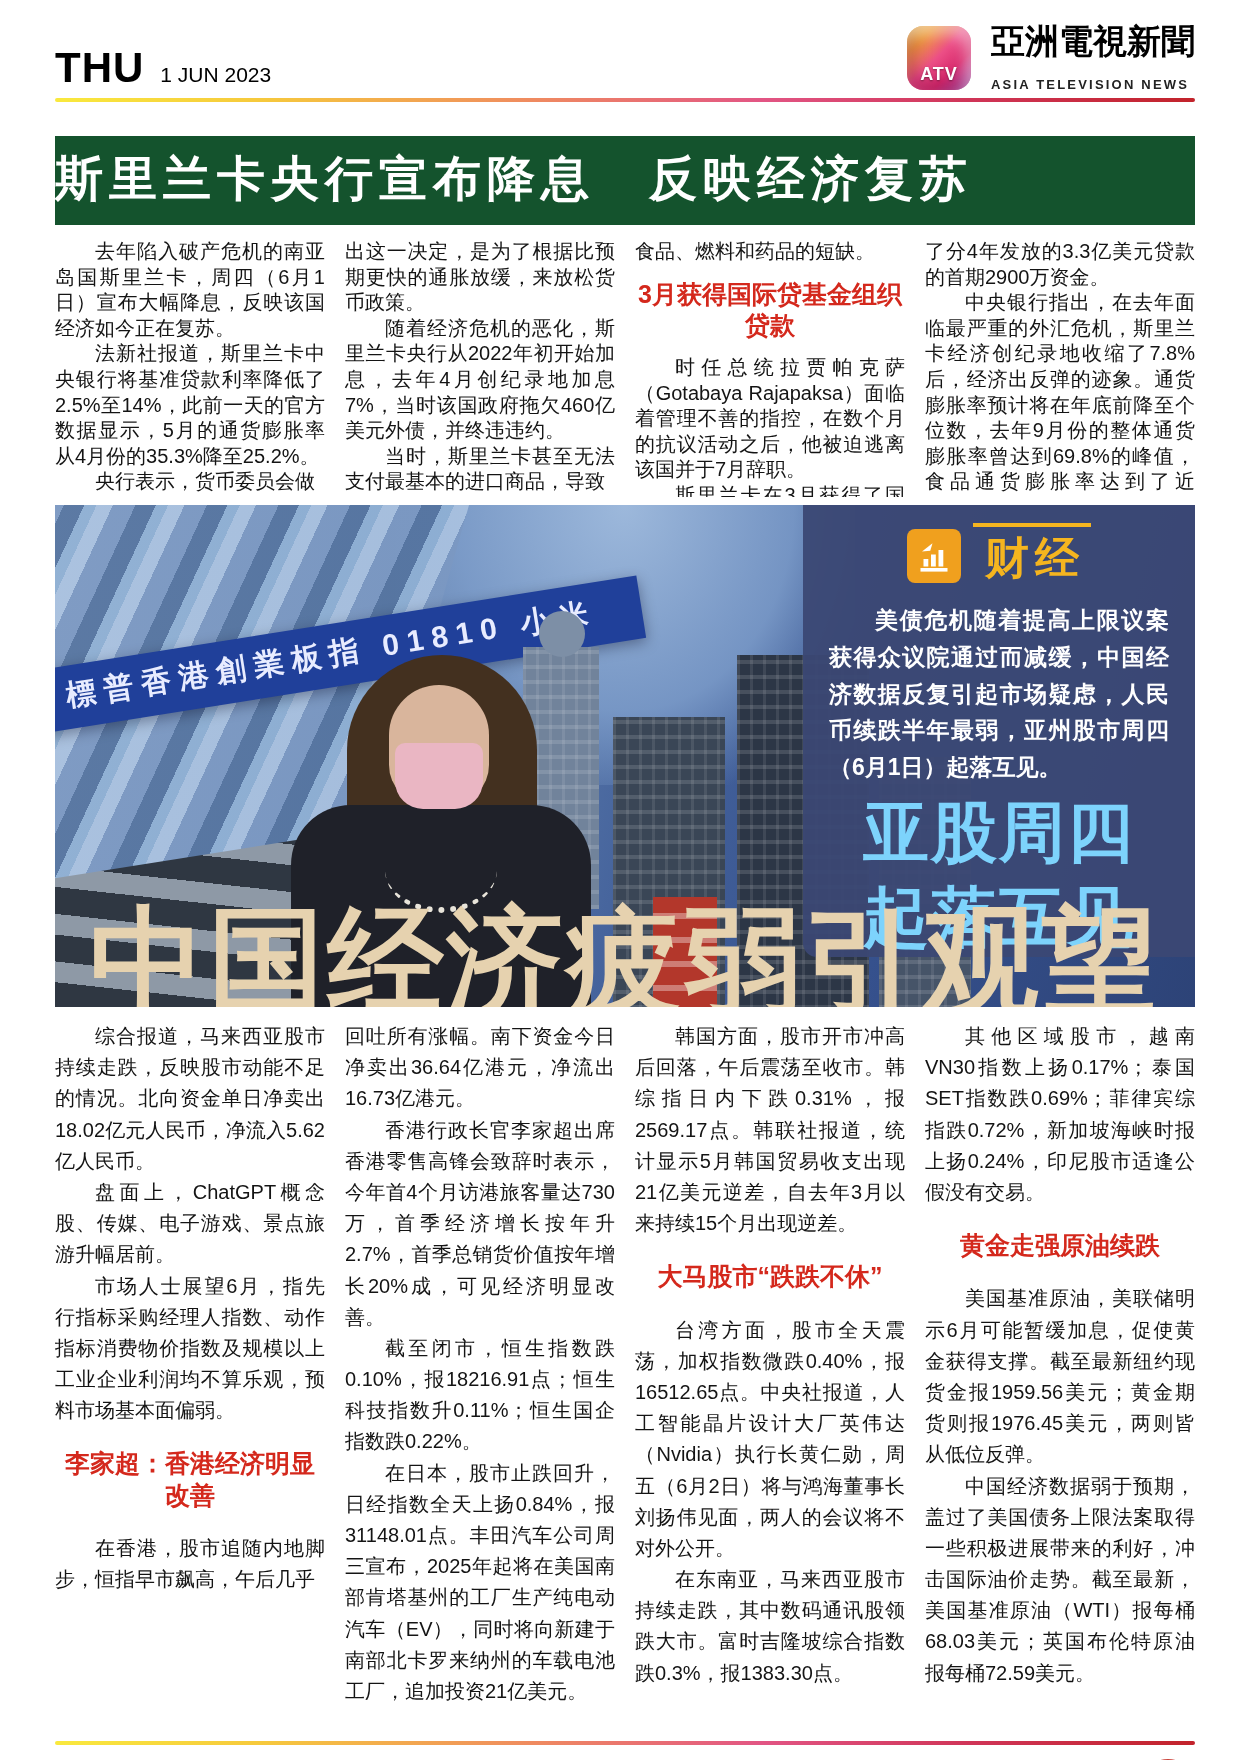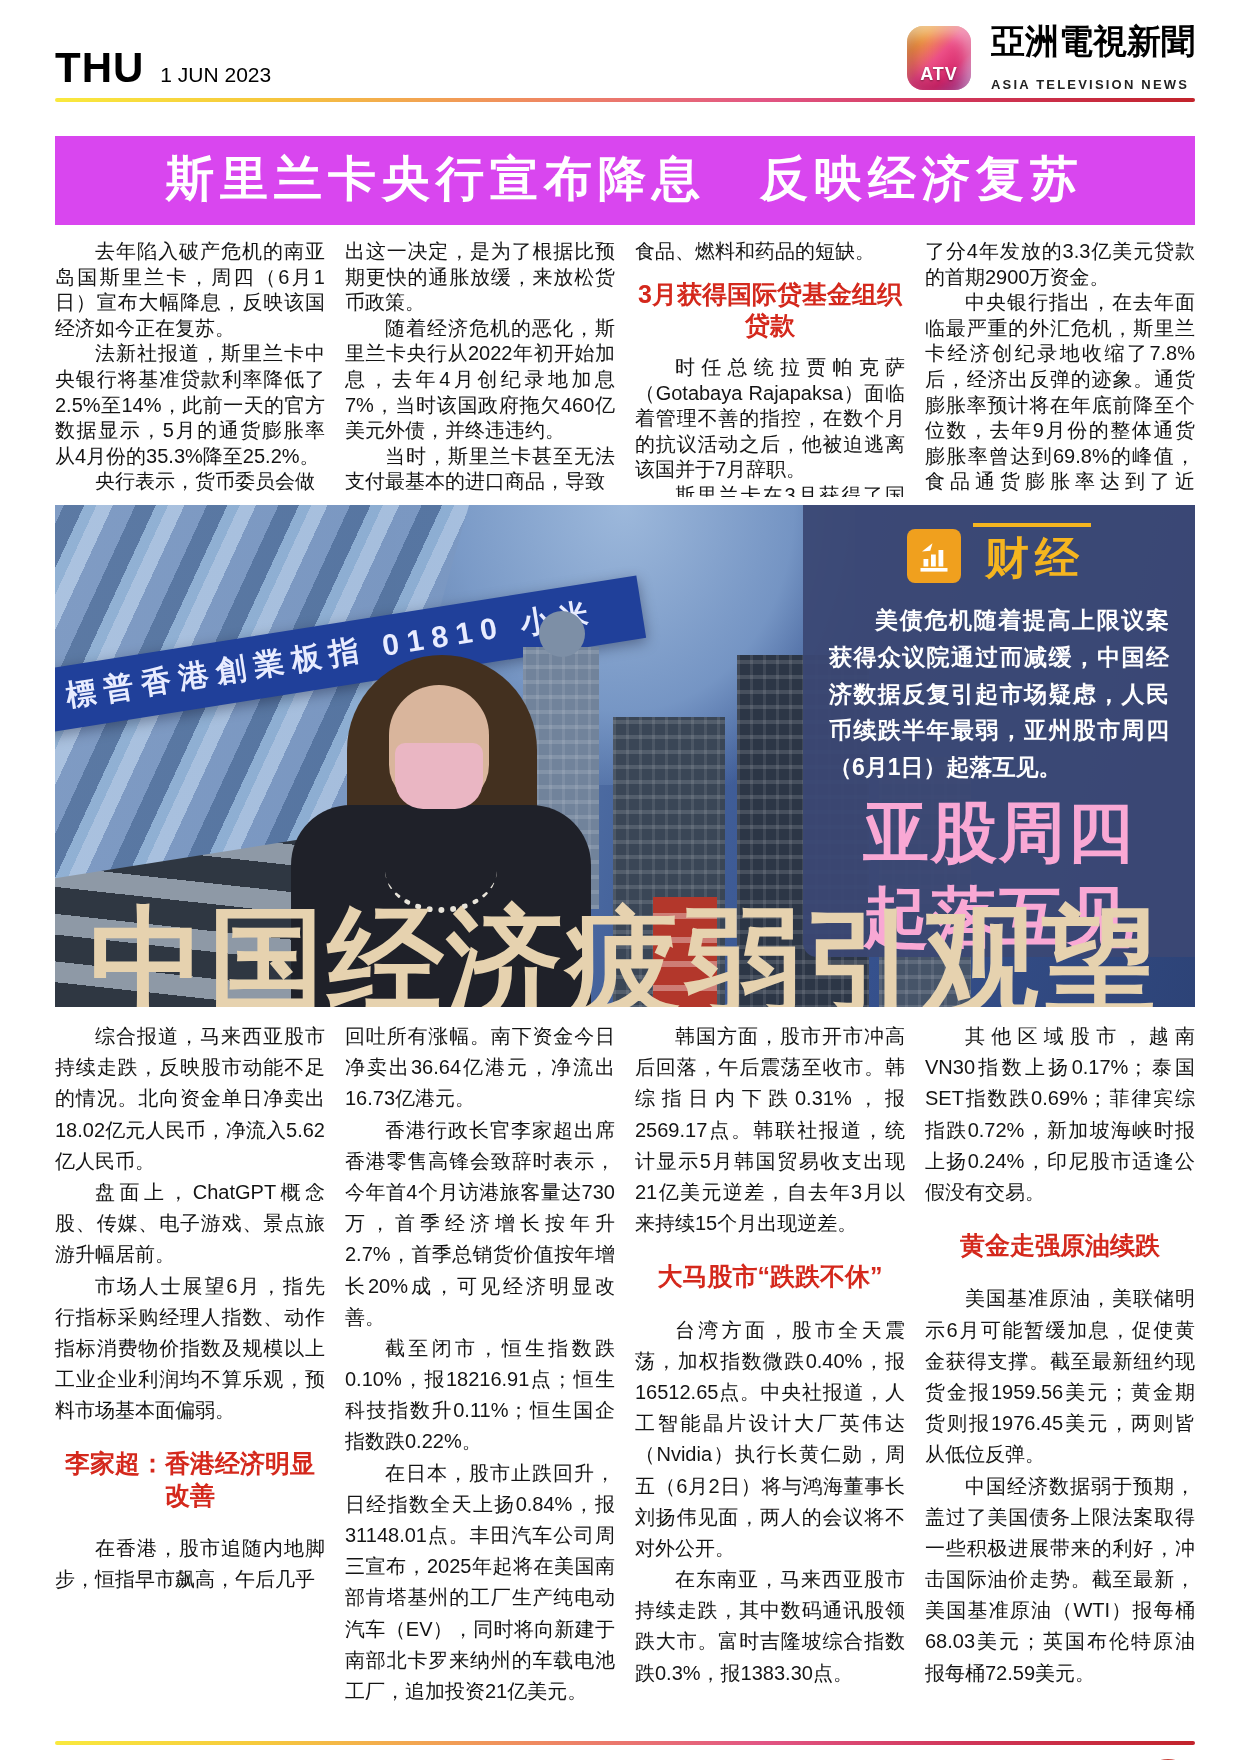--- a/index.html
+++ b/index.html
@@ -16,21 +16,21 @@
   .logo-wrap { display:flex; align-items:center; gap:20px; }
   .logo-mark { width:64px; height:64px; border-radius:16px; position:relative;
     background:linear-gradient(135deg,#f6d43f 0%,#f09b3a 22%,#ec4f86 48%,#d92b6e 70%,#9b4fae 100%);
     display:flex; align-items:flex-end; justify-content:center; box-shadow:inset -6px 8px 14px rgba(255,255,255,.45), inset 8px -8px 16px rgba(120,0,60,.35); }
   .logo-mark span { color:#fff; font-weight:800; font-size:18px; padding-bottom:5px; letter-spacing:1px; text-shadow:0 1px 2px rgba(0,0,0,.4); }
   .logo-cn { font-size:34px; font-weight:800; color:#000; line-height:1.05; }
   .logo-en { font-size:13px; font-weight:700; letter-spacing:2.2px; color:#222; margin-top:17px; }
   .rule { height:4px; margin:6px 55px 0; border-radius:2px;
     background:linear-gradient(90deg,#f9e93e 0%,#f6c93c 18%,#ef8a60 42%,#e25584 62%,#d03558 80%,#c2232b 100%); }
   
-  .banner { margin:34px 55px 0; background:#d946ef; color:#fff; text-align:center;
+  .banner { margin:34px 55px 0; background:#14532d; color:#fff; text-align:left;
     font-size:48px; font-weight:800; letter-spacing:6px; padding:11px 0 14px; }
   
   .cols { margin:14px 55px 0; display:flex; gap:20px; overflow:hidden; }
   .cols.top { height:258px; }
   .cols.bottom { height:714px; }
   .col { flex:1; min-width:0; }
   .col p { margin:0; font-size:20px; text-align:justify; color:#141414; }
   .cols.top .col p { line-height:1.28; }
   .cols.bottom .col p { line-height:1.56; }
   .indent { text-indent:2em; }
@@ -65,21 +65,21 @@
   .face { position:absolute; left:334px; top:180px; width:100px; height:120px; background:#d9b59c; border-radius:50px 50px 40px 40px; }
   .mask { position:absolute; left:340px; top:238px; width:88px; height:66px; background:#eab6c3; border-radius:10px 10px 28px 28px; }
   .shoulders { position:absolute; left:236px; top:300px; width:300px; height:204px; background:#1f2129; border-radius:60px 60px 0 0; }
   .necklace { position:absolute; left:330px; top:322px; width:112px; height:86px; border-bottom:6px dotted #e8e4da; border-radius:50%; }
   .panel { position:absolute; top:0; right:0; width:392px; height:452px; background:rgba(59,72,116,.95);
     border-radius:0 0 0 14px; z-index:5; }
   .badge-row { display:flex; align-items:center; justify-content:center; gap:12px; margin-top:18px; }
   .badge-icon { width:54px; height:54px; background:#f0a01e; border-radius:8px; display:flex; align-items:center; justify-content:center; }
   .badge-label { font-size:44px; font-weight:900; color:#f5b51f; letter-spacing:6px; border-top:4px solid #f5b51f; padding:2px 6px 0 12px; }
   .panel-intro { color:#fff; font-weight:700; font-size:23px; line-height:1.6; text-align:justify; text-indent:2em; padding:0 26px; margin-top:14px; }
-  .panel-headline { text-align:center; color:#f9a8d4; font-size:66px; font-weight:900; line-height:1.16; letter-spacing:2px; margin-top:8px; }
+  .panel-headline { text-align:center; color:#7dd3fc; font-size:66px; font-weight:900; line-height:1.16; letter-spacing:2px; margin-top:8px; }
   .big-headline { position:absolute; bottom:-12px; left:50%; transform:translateX(-50%); width:max-content; z-index:9;
     font-size:116px; font-weight:900; color:#e6d2af; letter-spacing:3px; white-space:nowrap; line-height:1; }
   
   .footer-row { margin:14px 55px 0; display:flex; justify-content:flex-end; align-items:center; gap:16px; }
   .stamp { width:54px; height:54px; border:3px solid #c3261c; border-radius:50%; position:relative; opacity:.85; flex:0 0 auto; }
   .stamp::before { content:""; position:absolute; inset:5px; border:2px dotted #c3261c; border-radius:50%; }
   .stamp::after { content:""; position:absolute; left:13px; top:15px; width:25px; height:21px;
     background:repeating-linear-gradient(0deg,#c3261c 0 3px,rgba(0,0,0,0) 3px 7px); opacity:.8; }
 </style>
 </head>

